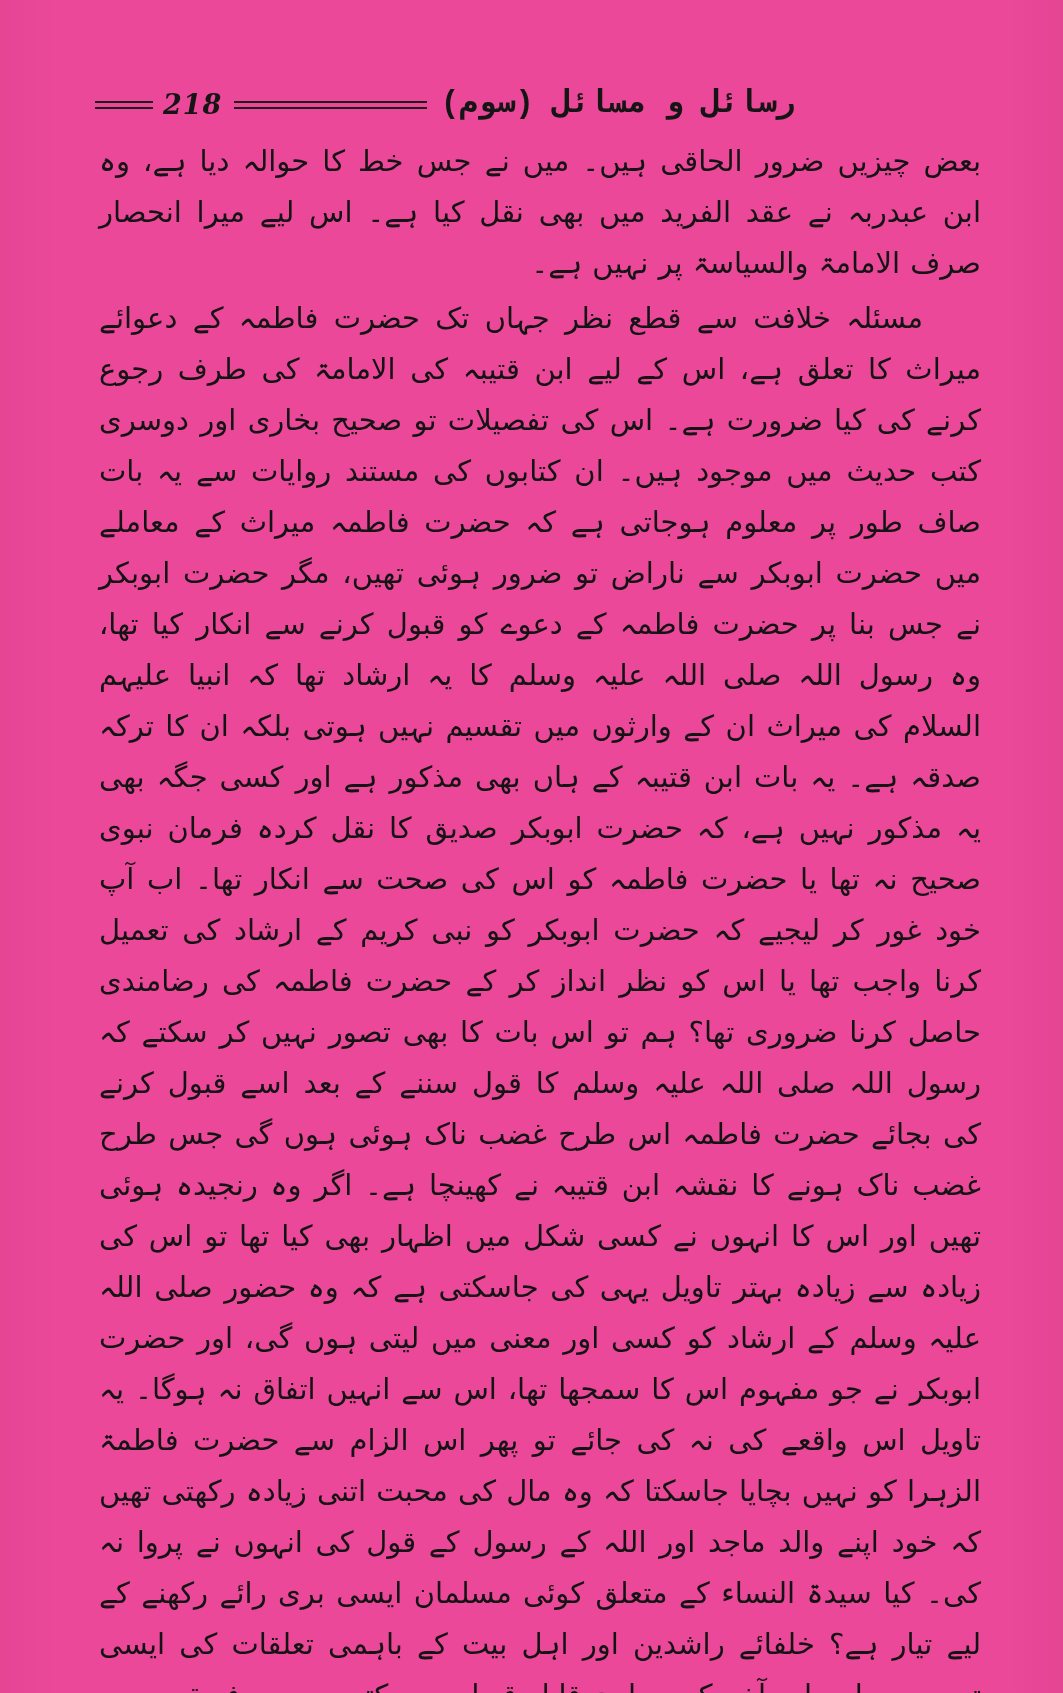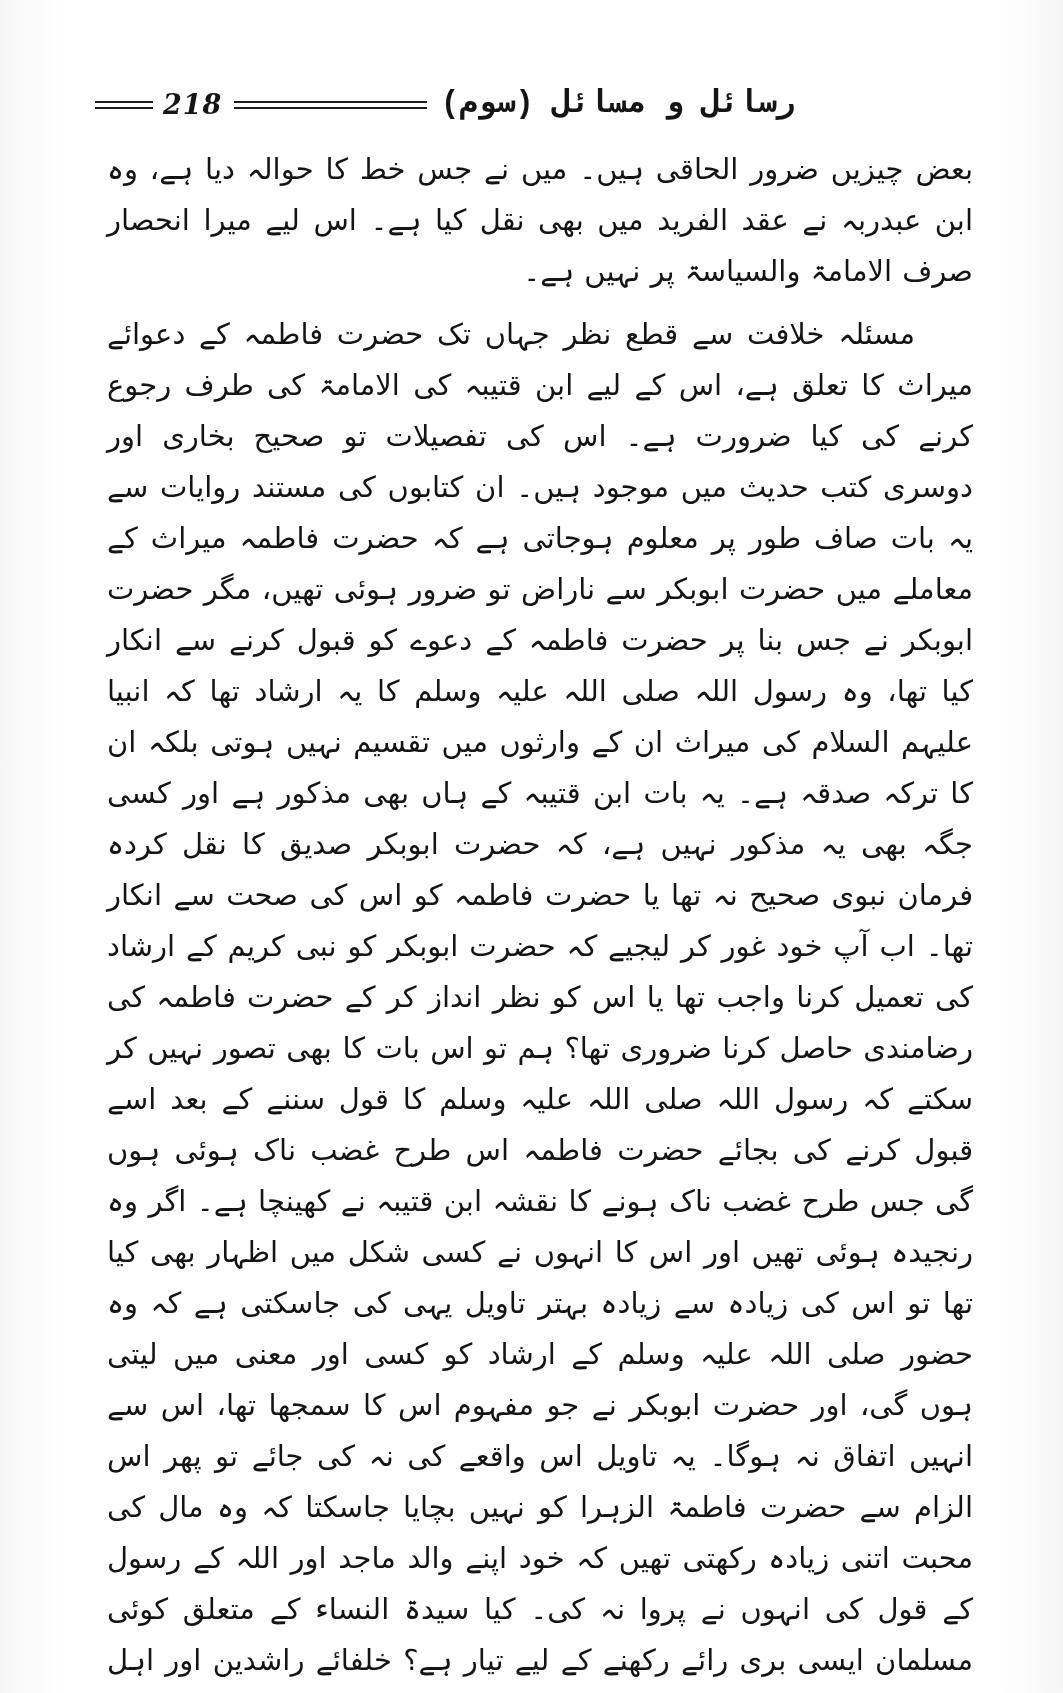--- a/index.html
+++ b/index.html
@@ -5,21 +5,21 @@
   html, body {
     margin: 0;
     padding: 0;
     background: #e9e7e2;
   }
   .page {
     position: relative;
     width: 1063px;
     height: 1693px;
     margin: 0 auto;
-    background: #ffffff;
+    background: #ec4899;
     color: #151515;
     overflow: hidden;
     font-family: "DejaVu Sans", sans-serif;
     box-sizing: border-box;
   }
   
   .page::before {
     content: "";
     position: absolute;
     inset: 0;
@@ -72,21 +72,21 @@
     right: 78px;
     left: 95px;
     direction: rtl;
     text-align: justify;
     font-size: 29px;
     line-height: 51px;
     color: #141414;
     word-spacing: 1px;
   }
   .content p {
-    margin: 12px;
+    margin: 4px;
     padding: 0;
   }
   .content p.indent {
     text-indent: 58px;
   }
 </style>
 </head>
 <body>
 
 <div class="page">

